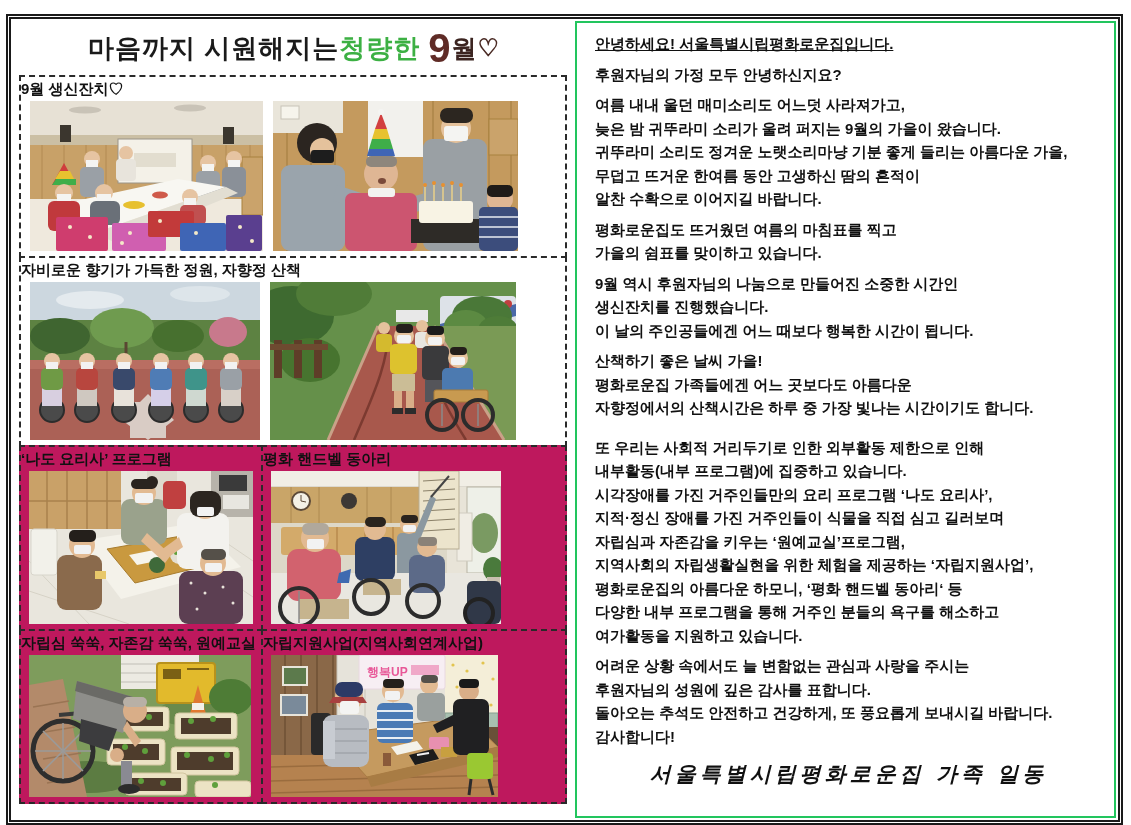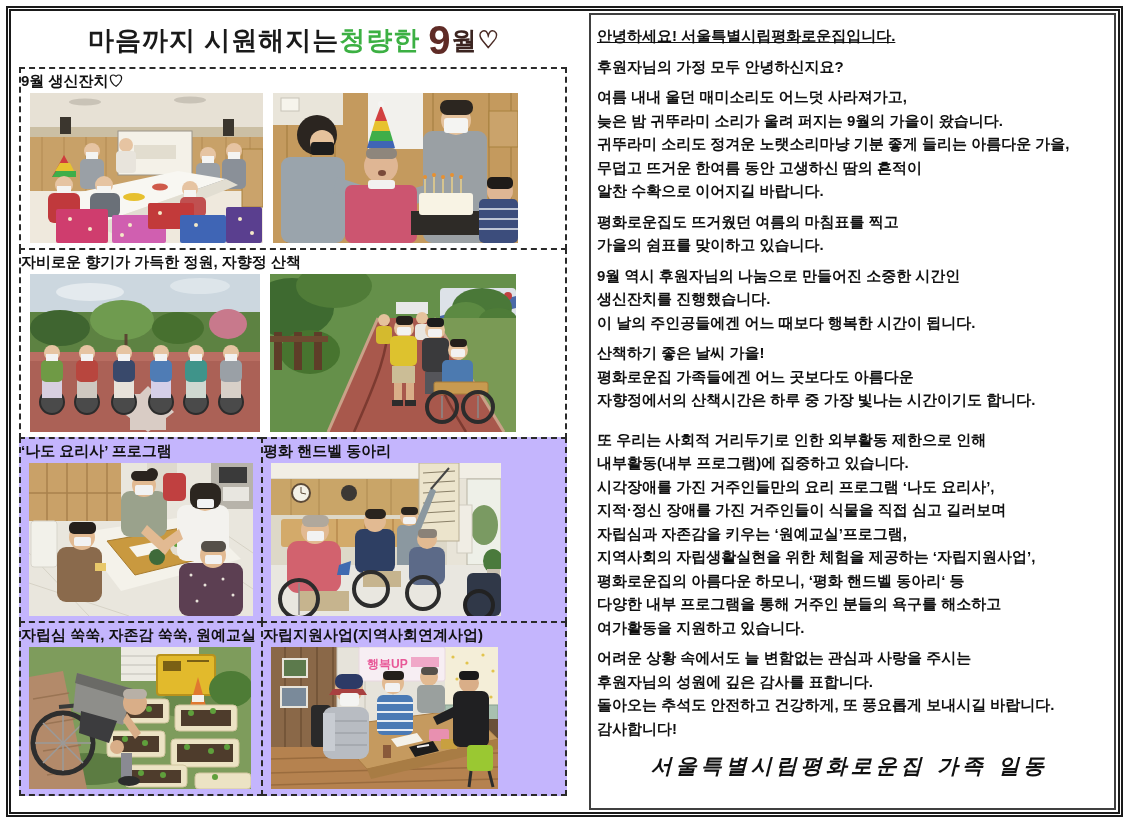--- a/index.html
+++ b/index.html
@@ -1,43 +1,43 @@
 <!DOCTYPE html>
 <html><head>
 <meta charset="utf-8">
 <style>
   html,body{margin:0;padding:0;background:#ffffff;}
   body{width:1131px;height:825px;position:relative;overflow:hidden;
        font-family:"Liberation Sans",sans-serif;color:#111;}
-  .page{position:absolute;left:6px;top:6px;width:1117px;height:811px;
+  .page{position:absolute;left:6px;top:14px;width:1117px;height:811px;
         border:5px double #1a1a1a;box-sizing:border-box;display:flex;background:#fff;}
   
   .left-col{width:558px;flex:none;padding:2px 0 0 8px;box-sizing:border-box;}
   .title-row{height:54px;display:flex;align-items:center;justify-content:center;
              white-space:nowrap;}
   .title-row span{font-weight:900;letter-spacing:1px;}
   .t-black{font-size:26px;}
   .t-green{font-size:26px;margin-left:0;text-align:right;}
   .t-nine{font-size:40px;margin-left:8px;line-height:40px;}
   .t-month{font-size:25px;}
   .t-heart{font-size:24px;font-weight:700;}
   .sec{border:2px dashed #2a2a2a;box-sizing:border-box;width:548px;background:#fff;}
   .sec + .sec, .sec + .sec-split, .sec-split + .sec-split{margin-top:-2px;}
   .sec-cap{height:24px;line-height:24px;font-weight:bold;font-size:15px;}
   .ph-row{display:flex;gap:10px;padding:0 0 5px 9px;}
   .sec-split{display:flex;width:548px;}
-  .half{border:2px dashed #2a2a2a;box-sizing:border-box;background:#c4b5fd;}
+  .half{border:2px dashed #2a2a2a;box-sizing:border-box;background:#be185d;}
   .half.l{width:244px;}
   .half.r{width:306px;margin-left:-2px;}
   .half .ph-row{padding:0 0 5px 8px;}
   .photo{display:block;background:#ddd;}
   svg{display:block;}
   
-  .right-panel{flex:1;margin:2px 2px 2px 20px;border:2px solid #404040;box-sizing:border-box;
-               padding:9px 12px 0 6px;overflow:hidden;}
+  .right-panel{flex:1;margin:2px 2px 2px 6px;border:2px solid #22c55e;box-sizing:border-box;
+               padding:9px 12px 0 18px;overflow:hidden;}
   .letter{font-size:15px;line-height:23.5px;font-weight:600;color:#101010;}
   .para{margin-bottom:7px;}
   .para.extra-gap{margin-top:16px;}
   .line{white-space:nowrap;}
   .line.bold{font-weight:800;}
   .line.underline{text-decoration:underline;}
   .line.signature{font-family:"DejaVu Serif",serif;font-style:italic;font-weight:700;
                   font-size:21px;letter-spacing:4px;text-align:center;margin-top:14px;
                   white-space:nowrap;}
 </style>

